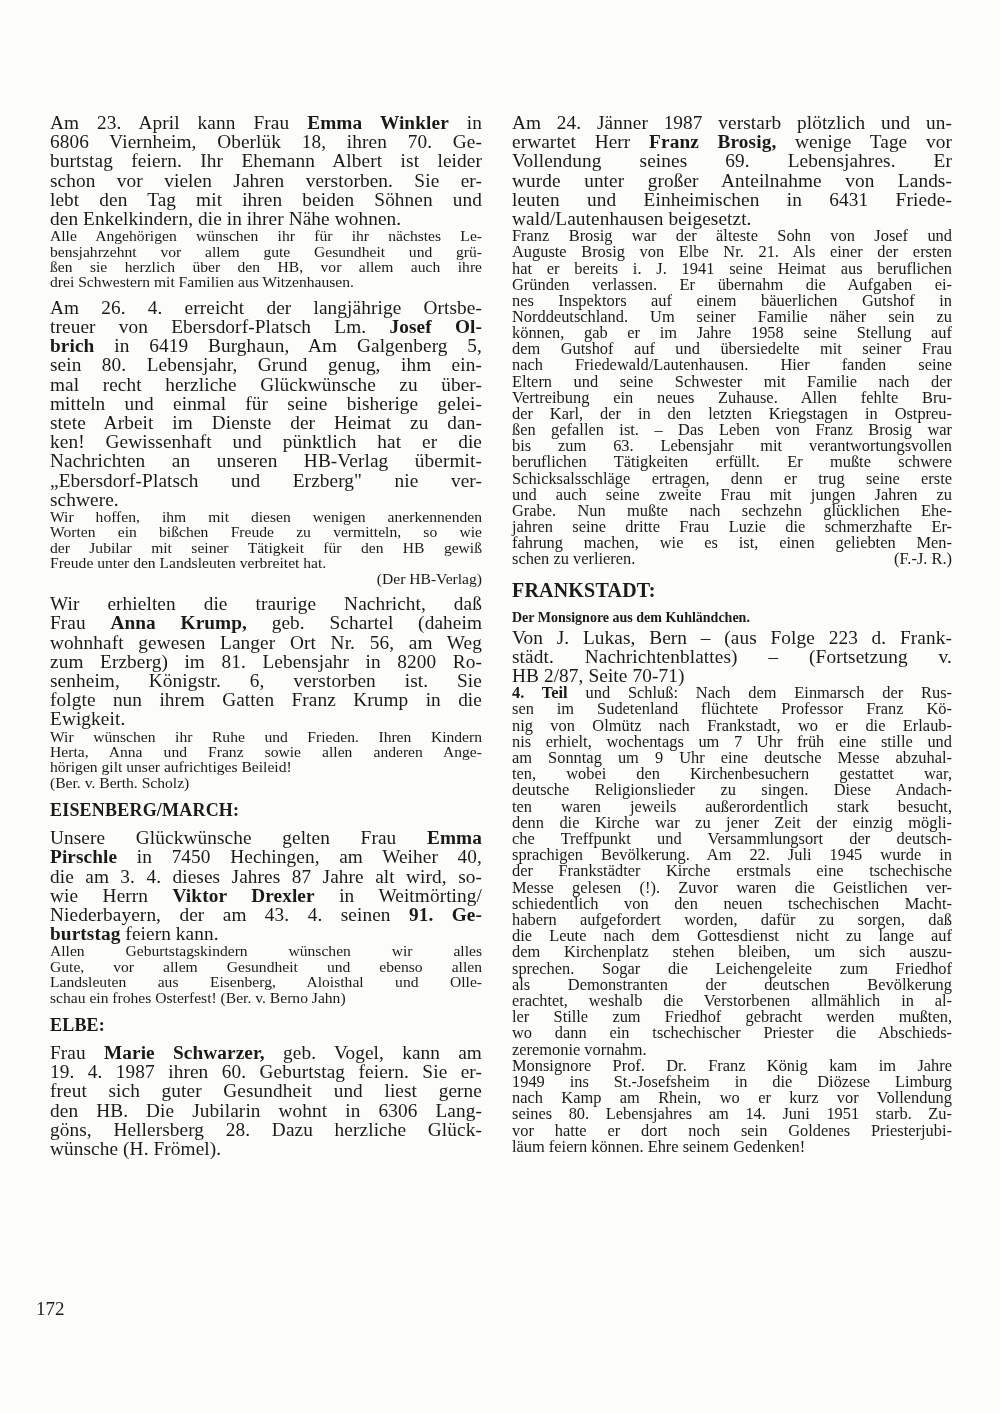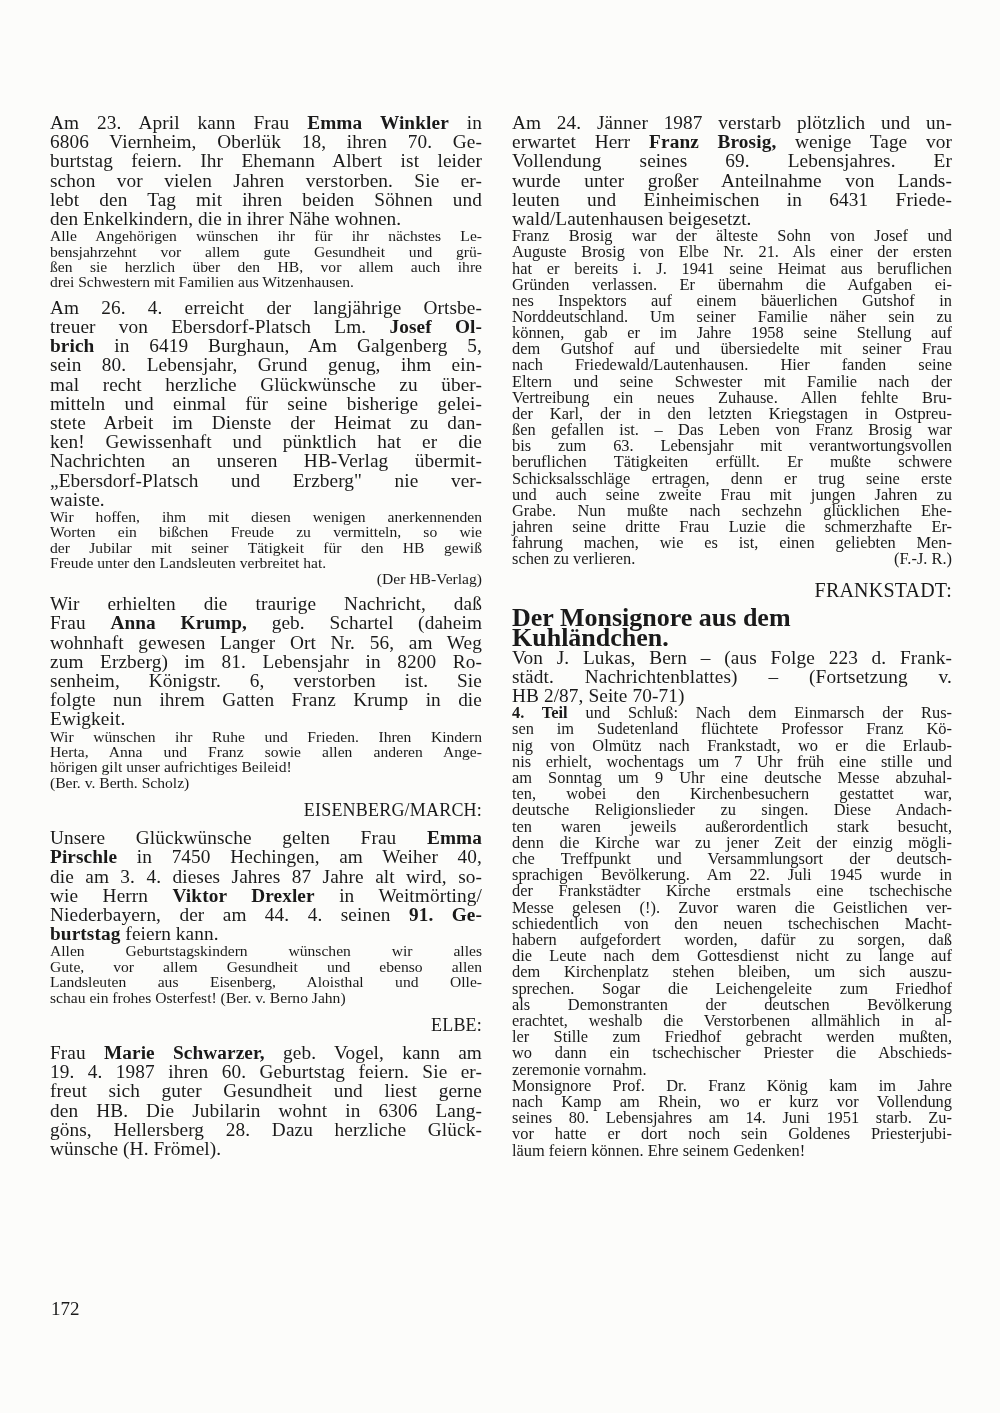--- a/index.html
+++ b/index.html
@@ -14,25 +14,25 @@
     .col { position: absolute; top: 113px; }
     .col-left { left: 50px; width: 432px; }
     .col-right { left: 512px; width: 440px; }
     .line { white-space: nowrap; display: block; text-align: justify; text-align-last: justify; }
     .line.last { text-align-last: left; }
     .line.right { text-align: right; text-align-last: right; }
     .lg { font-size: 19.3px; line-height: 19.2px; letter-spacing: 0.1px; }
     .sm { font-size: 15.6px; line-height: 15.4px; }
     .para { margin: 0 0 8px 0; }
     .para.tight { margin-bottom: 0; }
-    .head { font-weight: normal; font-size: 18px; line-height: 20px; margin: 10px 0 8px 0; letter-spacing: 0.2px; text-align: right; }
+    .head { font-weight: bold; font-size: 18px; line-height: 20px; margin: 10px 0 8px 0; letter-spacing: 0.2px; }
     .head.big { font-size: 20px; }
-    .subhead { font-weight: bold; font-size: 26px; line-height: 20px; margin: 0; }
+    .subhead { font-weight: bold; font-size: 14px; line-height: 20px; margin: 0; }
     b { font-weight: bold; }
-    .pagenum { position: absolute; left: 51px; top: 1298px; font-size: 19px; }
+    .pagenum { position: absolute; left: 36px; top: 1298px; font-size: 19px; }
   </style>
 </head>
 <body>
 
 <div class="page">
 
   <div class="col col-left">
 
     <div class="para lg tight">
       <span class="line"><span>Am 23. April kann Frau </span><b>Emma Winkler</b><span> in</span></span>
@@ -53,21 +53,21 @@
       <span class="line">Am 26. 4. erreicht der langjährige Ortsbe-</span>
       <span class="line"><span>treuer von Ebersdorf-Platsch Lm. </span><b>Josef Ol-</b></span>
       <span class="line"><b>brich</b><span> in 6419 Burghaun, Am Galgenberg 5,</span></span>
       <span class="line">sein 80. Lebensjahr, Grund genug, ihm ein-</span>
       <span class="line">mal recht herzliche Glückwünsche zu über-</span>
       <span class="line">mitteln und einmal für seine bisherige gelei-</span>
       <span class="line">stete Arbeit im Dienste der Heimat zu dan-</span>
       <span class="line">ken! Gewissenhaft und pünktlich hat er die</span>
       <span class="line">Nachrichten an unseren HB-Verlag übermit-</span>
       <span class="line">„Ebersdorf-Platsch und Erzberg" nie ver-</span>
-      <span class="line last">waiste.</span>
+      <span class="line last">schwere.</span>
     </div>
     <div class="para sm">
       <span class="line">Wir hoffen, ihm mit diesen wenigen anerkennenden</span>
       <span class="line">Worten ein bißchen Freude zu vermitteln, so wie</span>
       <span class="line">der Jubilar mit seiner Tätigkeit für den HB gewiß</span>
       <span class="line last">Freude unter den Landsleuten verbreitet hat.</span>
       <span class="line right">(Der HB-Verlag)</span>
     </div>
 
     <div class="para lg tight">
@@ -85,21 +85,21 @@
       <span class="line last">hörigen gilt unser aufrichtiges Beileid!</span>
       <span class="line last">(Ber. v. Berth. Scholz)</span>
     </div>
 
     <div class="head">EISENBERG/MARCH:</div>
     <div class="para lg tight">
       <span class="line"><span>Unsere Glückwünsche gelten Frau </span><b>Emma</b></span>
       <span class="line"><b>Pirschle</b><span> in 7450 Hechingen, am Weiher 40,</span></span>
       <span class="line">die am 3. 4. dieses Jahres 87 Jahre alt wird, so-</span>
       <span class="line"><span>wie Herrn </span><b>Viktor Drexler</b><span> in Weitmörting/</span></span>
-      <span class="line"><span>Niederbayern, der am 44. 4. seinen </span><b>91. Ge-</b></span>
+      <span class="line"><span>Niederbayern, der am 43. 4. seinen </span><b>91. Ge-</b></span>
       <span class="line last"><b>burtstag</b><span> feiern kann.</span></span>
     </div>
     <div class="para sm">
       <span class="line">Allen Geburtstagskindern wünschen wir alles</span>
       <span class="line">Gute, vor allem Gesundheit und ebenso allen</span>
       <span class="line">Landsleuten aus Eisenberg, Aloisthal und Olle-</span>
       <span class="line last">schau ein frohes Osterfest! (Ber. v. Berno Jahn)</span>
     </div>
 
     <div class="head">ELBE:</div>
@@ -174,20 +174,21 @@
       <span class="line">habern aufgefordert worden, dafür zu sorgen, daß</span>
       <span class="line">die Leute nach dem Gottesdienst nicht zu lange auf</span>
       <span class="line">dem Kirchenplatz stehen bleiben, um sich auszu-</span>
       <span class="line">sprechen. Sogar die Leichengeleite zum Friedhof</span>
       <span class="line">als Demonstranten der deutschen Bevölkerung</span>
       <span class="line">erachtet, weshalb die Verstorbenen allmählich in al-</span>
       <span class="line">ler Stille zum Friedhof gebracht werden mußten,</span>
       <span class="line">wo dann ein tschechischer Priester die Abschieds-</span>
       <span class="line last">zeremonie vornahm.</span>
       <span class="line">Monsignore Prof. Dr. Franz König kam im Jahre</span>
+      <span class="line">1949 ins St.-Josefsheim in die Diözese Limburg</span>
       <span class="line">nach Kamp am Rhein, wo er kurz vor Vollendung</span>
       <span class="line">seines 80. Lebensjahres am 14. Juni 1951 starb. Zu-</span>
       <span class="line">vor hatte er dort noch sein Goldenes Priesterjubi-</span>
       <span class="line last">läum feiern können. Ehre seinem Gedenken!</span>
     </div>
   </div>
 
   <div class="pagenum">172</div>
 </div>
 

